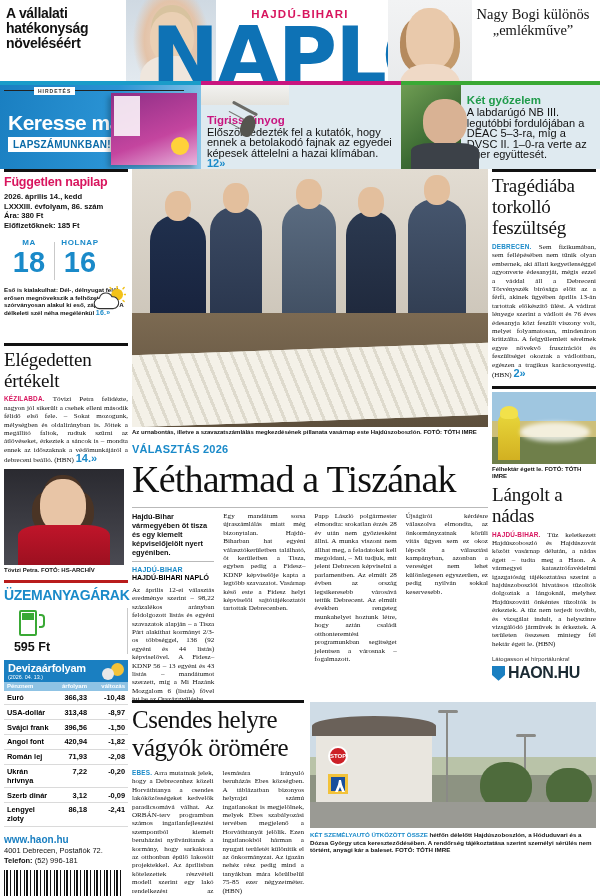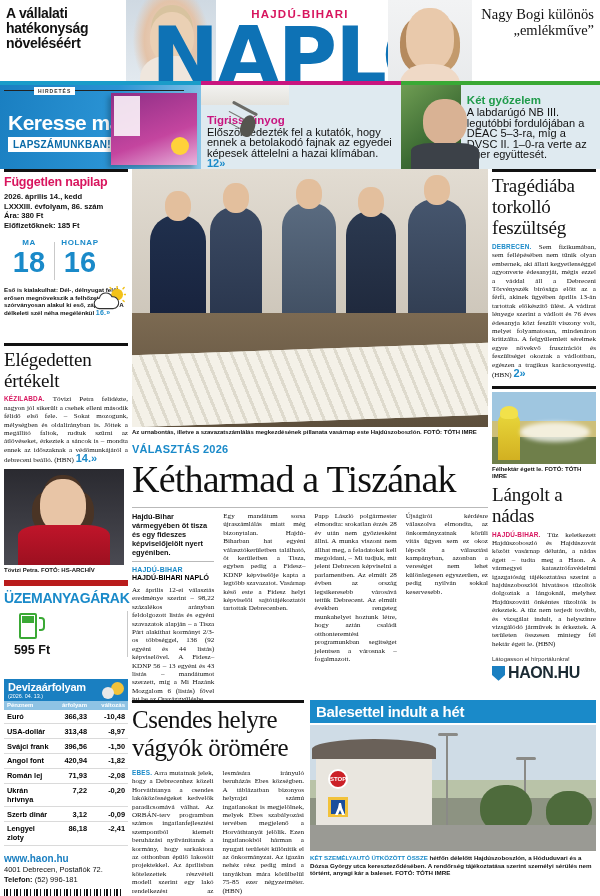--- a/index.html
+++ b/index.html
@@ -18,21 +18,21 @@
   
   .masthead { position: relative; height: 81px; width: 600px; background:#fff; overflow:hidden; }
   .mast-left-teaser {
     position:absolute; left:6px; top:6px; width:120px;
     font-weight:bold; font-size:14px; line-height:15px; color:#111;
     letter-spacing:-0.3px;
   }
   .mast-right-teaser {
     position:absolute; right:6px; top:6px; width:122px;
     font-family:"Liberation Serif", serif;
-    font-size:14.5px; line-height:16px; color:#111; text-align:right;
+    font-size:14.5px; line-height:16px; color:#111; text-align:center;
   }
   .mast-page-l { position:absolute; left:7px; top:90px; font-size:11px; font-weight:bold; color:#1a8ac9; }
   .mast-page-r { position:absolute; right:7px; top:90px; font-size:11px; font-weight:bold; color:#1a8ac9; }
   .mast-kicker {
     position:absolute; left:50%; transform:translateX(-50%); top:8px;
     font-size:11.5px; font-weight:bold; letter-spacing:1.2px; color:#d8155e;
   }
   .mast-logo {
     position:absolute; left:50%; transform:translateX(-50%); top:14px;
     font-family:"DejaVu Sans", sans-serif;
@@ -255,21 +255,21 @@
     background:rgba(255,255,255,.75); filter:blur(2px); border-radius:50%;
   }
 
   .haon-box { position:relative; width:104px; }
   .haon-lead { font-size:6px; color:#333; margin-bottom:2px; }
   .haon-logo { display:flex; align-items:center; gap:3px; }
   .haon-shield { width:13px; height:15px; background:#1a7fc1; clip-path:polygon(0 0,100% 0,100% 62%,50% 100%,0 62%); }
   .haon-txt { font-size:16px; font-weight:bold; color:#1a2a33; letter-spacing:-0.4px; }
 
   
-  .fuel-box { border-top:6px solid #b91c1c; padding-top:4px; }
+  .fuel-box { border-top:3px solid #b91c1c; padding-top:4px; }
   .fuel-title { color:#1a8ac9; font-weight:bold; font-size:14px; letter-spacing:-0.3px; }
   .fuel-row { display:flex; align-items:flex-end; justify-content:space-between; margin-top:5px; }
   .fuel-cell { width:56px; text-align:center; }
   .pump { width:26px; height:30px; margin:0 auto 2px; position:relative; }
   .pump .body { position:absolute; left:0; top:2px; width:18px; height:26px; border:2px solid currentColor; border-radius:2px; }
   .pump .scr { position:absolute; left:3px; top:5px; width:12px; height:7px; background:currentColor; }
   .pump .hose { position:absolute; right:0; top:6px; width:6px; height:14px; border:2px solid currentColor; border-left:none; border-radius:0 4px 4px 0; }
   .pump.green { color:#3aa935; }
   .pump.dark { color:#2b2b2b; }
   .fuel-price { font-size:12.5px; font-weight:bold; color:#111; }
@@ -429,21 +429,21 @@
               <div class="body"></div>
                 <div class="scr"></div>
                 <div class="hose"></div>
             </div>
             <div class="fuel-price">595 Ft</div>
           </div>
           <div class="fuel-div"></div>
         </div>
       </div>
 
-      <div style="margin-top:22px">
+      <div style="margin-top:6px">
         <div class="cur-head">
           <div class="coins"></div>
           <div class="t">Devizaárfolyam</div>
           <div class="d">(2026. 04. 13.)</div>
         </div>
         <div class="cur-sub">
           <div class="cur-c1">Pénznem</div>
           <div class="cur-c2">árfolyam</div>
           <div class="cur-c3">változás</div>
         </div>
@@ -517,21 +517,21 @@
         <div class="papers"></div>
       </div>
       <div class="cap">Az urnabontás, illetve a szavazatszámlálás megkezdésének pillanata vasárnap este Hajdúszoboszlón. FOTÓ: TÓTH IMRE</div>
 
       <div class="sec-kicker" style="margin-top:7px">VÁLASZTÁS 2026</div>
       <div class="big-head" style="margin-top:3px">Kétharmad a Tiszának</div>
       <div class="rule-thin" style="margin-top:7px"></div>
 
       <div style="display:flex; gap:9px; margin-top:4px;">
         <div style="width:85px;">
-          <div class="standfirst">Hajdú-Bihar vármegyében öt tisza és egy fideszes képviselőjelölt nyert egyéniben.</div>
+          <div class="standfirst">Hajdú-Bihar vármegyében öt tisza és egy kiemelt képviselőjelölt nyert egyéniben.</div>
           <div class="rule-thin"></div>
           <div class="lead-blue" style="font-size:7px">HAJDÚ-BIHAR</div>
           <div style="font-size:7px;font-weight:bold;margin-top:1px">HAJDÚ-BIHARI NAPLÓ</div>
           <div class="body-serif" style="margin-top:5px">Az április 12-ei választás eredménye szerint – 98,22 százalékos arányban feldolgozott listás és egyéni szavazatok alapján – a Tisza Párt alakíthat kormányt 2/3-os többséggel, 136 (92 egyéni és 44 listás) képviselővel. A Fidesz–KDNP 56 – 13 egyéni és 43 listás – mandátumot szerzett, míg a Mi Hazánk Mozgalom 6 (listás) fővel jut be az Országgyűlésbe.</div>
         </div>
         <div style="width:85px;" class="body-serif">Egy mandátum sorsa újraszámlálás miatt még bizonytalan. Hajdú-Biharban hat egyéni választókerületben található, öt kerületben a Tisza, egyben pedig a Fidesz–KDNP képviselője kapta a legtöbb szavazatot. Vasárnap késő este a Fidesz helyi képviselői sajtótájékoztatót tartottak Debrecenben.</div>
         <div style="width:85px;" class="body-serif">Papp László polgármester elmondta: srokatlan érzés 28 év után nem győztesként állni. A munka viszont nem állhat meg, a feladatokat kell megoldani, – Mi tudjuk, mit jelent Debrecen képviselni a parlamentben. Az elmúlt 28 évben az ország legsikeresebb városává tettük Debrecent. Az elmúlt években rengeteg munkahelyet hoztunk létre, hogy aztán családi otthonteremtési programunkban segítséget jelentsen a városnak – fogalmazott.</div>
         <div style="width:85px;" class="body-serif">Újságírói kérdésre válaszolva elmondta, az önkormányzatnak körüli vitás ügyen sem ez okoz lépcsőt a választási kampányban, azonban a vereséget nem lehet különlegesen egyszerűen, ez pedig nyilván sokkal keservesebb.</div>
       </div>
     </div>
@@ -577,21 +577,20 @@
     <div style="display:flex; gap:9px; margin-top:7px;">
       <div style="width:82px" class="body-serif">
         <span class="lead-blue">EBES.</span>
         <span>Arra mutatnak jelek, hogy a Debrecenhez közeli Horváthtanya a csendes lakóközösségeket kedvelők paradicsomává válhat. Az ORBÁN-terv programban számos ingatlanfejlesztési szempontból kiemelt beruházási nyilvánítanak a kormány, hogy sarkaktora az otthonban épülő lakosóit projektekkel. Az áprilisban kötelezettek részvételi modell szerint egy lakó rendelkezést az önkormányzat költségekkel szolgáltató.</span>
       </div>
       <div style="width:82px" class="body-serif">lesmására irányuló beruházás Ebes községben. A táblázatban bizonyos helyrajzi számú ingatlanokat is megjelölnek, melyek Ebes szabályozási tervében megjelenő a Horváthtanyát jelölik. Ezen ingatlanokból hárman a nyugati területét különítik el az önkormányzat. Az igazán nehéz rész pedig mind a tanyákban mára körülbelül 75-85 ezer négyzetméter. (HBN)</div>
     </div>
   </div>
 
   <div style="position:absolute; left:310px; top:700px; width:286px;">
-    <div class="accident-bar">Balesettel indult a hét</div>
     <div class="ph-street" style="margin-top:2px">
       <div class="house"></div>
       <div class="roof"></div>
       <div class="stop">
           <span>STOP</span>
         </div>
       <div class="ped"></div>
       <div class="pole" style="left:136px"></div>
         <div class="lamp" style="left:128px"></div>
       <div class="pole" style="left:214px; top:34px; height:80px"></div>

